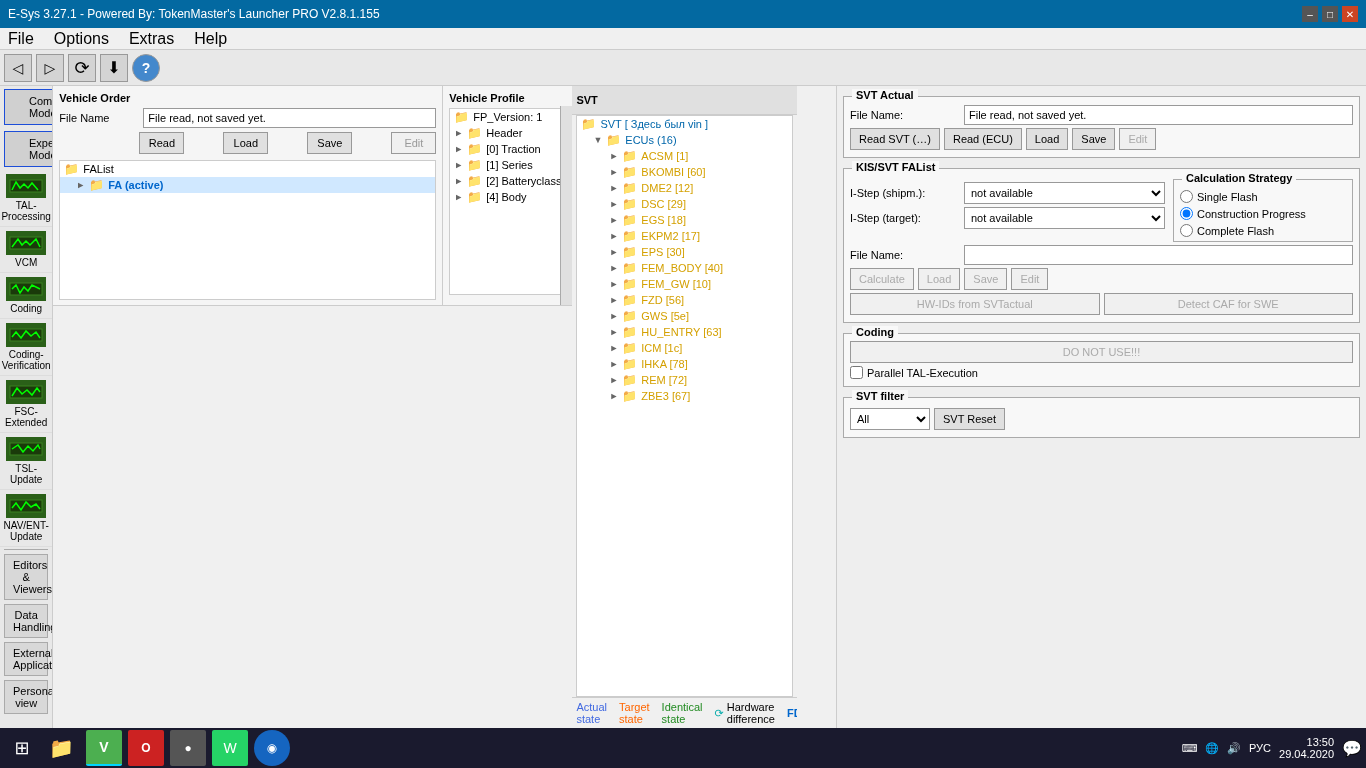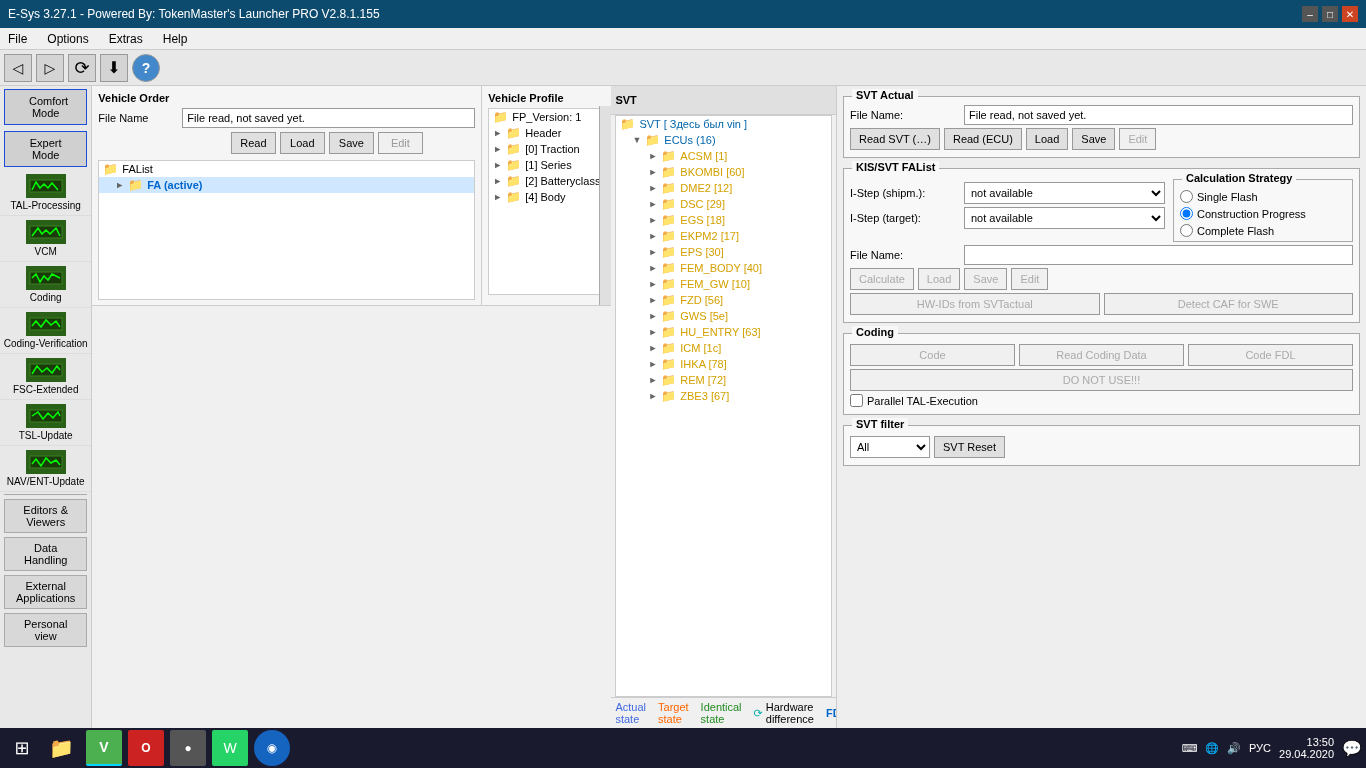--- a/index.html
+++ b/index.html
@@ -7,21 +7,21 @@
       font-family: 'Segoe UI', Tahoma, Geneva, Verdana, sans-serif;
       font-size: 11px;
       background: #f0f0f0;
       width: 1366px;
       height: 768px;
       overflow: hidden;
       user-select: none;
     }
     
     #title-bar {
-      background: #0c4a6e;
+      background: #0369a1;
       color: white;
       height: 28px;
       display: flex;
       align-items: center;
       justify-content: space-between;
       padding: 0 8px;
       font-size: 12px;
     }
     #title-bar-controls {
       display: flex;
@@ -44,21 +44,21 @@
       height: 22px;
       display: flex;
       align-items: center;
       padding: 0 4px;
       border-bottom: 1px solid #ccc;
       gap: 12px;
     }
     #menu-bar span {
       cursor: pointer;
       padding: 2px 4px;
-      font-size: 12px;
+      font-size: 16px;
     }
     
     #toolbar {
       background: #e8e8e8;
       height: 36px;
       display: flex;
       align-items: center;
       padding: 0 4px;
       gap: 4px;
       border-bottom: 1px solid #ccc;
@@ -212,20 +212,21 @@
     }
     
     #right-panel {
       width: 530px;
       border-left: 1px solid #ccc;
       display: flex;
       flex-direction: column;
       padding: 4px;
       gap: 4px;
       overflow-y: auto;
+      margin-left: 39px;
     }
     .group-box {
       border: 1px solid #aaa;
       padding: 4px 6px;
       position: relative;
       margin-top: 6px;
       background: #f8f8f8;
     }
     .group-box-title {
       position: absolute;
@@ -469,21 +470,21 @@
 
     <div id="top-panels" style="display:flex; height:220px; border-bottom:1px solid #ccc;">
 
       <div id="vehicle-order-panel" style="width:390px; border-right:1px solid #ccc; padding:6px; background:#f5f5f5;">
         <div class="panel-title">Vehicle Order</div>
         <div class="panel-row">
           <span class="panel-label">File Name</span>
           <input class="panel-input" readonly="" style="flex: 1 1 0%;" value="File read, not saved yet." placeholder="">
           <span id="vo-fn-val" style="position:absolute; left:260px; font-size:11px; pointer-events:none;"></span>
         </div>
-        <div class="panel-row" style="gap:4px; justify-content:center; padding-left:80px;">
+        <div class="panel-row" style="gap:4px; justify-content:space-between; padding-left:80px;">
           <button class="btn-small">Read</button>
           <button class="btn-small">Load</button>
           <button class="btn-small">Save</button>
           <button class="btn-small" disabled="">Edit</button>
         </div>
 
         <div style="margin-top:6px; border:1px solid #ccc; background:white; height:140px; overflow:auto;">
           <div class="tree-item">
             <span class="folder-icon">📁</span>
             <span>FAList</span>
@@ -716,25 +717,20 @@
             <button class="btn-medium" disabled="">Edit</button>
           </div>
           <div class="group-row">
             <button class="btn-medium" disabled="" style="flex:1;">HW-IDs from SVTactual</button>
             <button class="btn-medium" disabled="" style="flex:1;">Detect CAF for SWE</button>
           </div>
         </div>
 
         <div class="group-box">
           <span class="group-box-title">Coding</span>
-          <div class="group-row" style="margin-top:6px;">
-            <button class="btn-medium" disabled="" style="flex:1;">Code</button>
-            <button class="btn-medium" disabled="" style="flex:1;">Read Coding Data</button>
-            <button class="btn-medium" disabled="" style="flex:1;">Code FDL</button>
-          </div>
           <div class="group-row">
             <button class="btn-medium" disabled="" style="flex:1;">DO NOT USE!!!</button>
           </div>
           <div class="group-row">
             <input type="checkbox" style="">
             <span>Parallel TAL-Execution</span>
           </div>
         </div>
 
         <div class="group-box">

